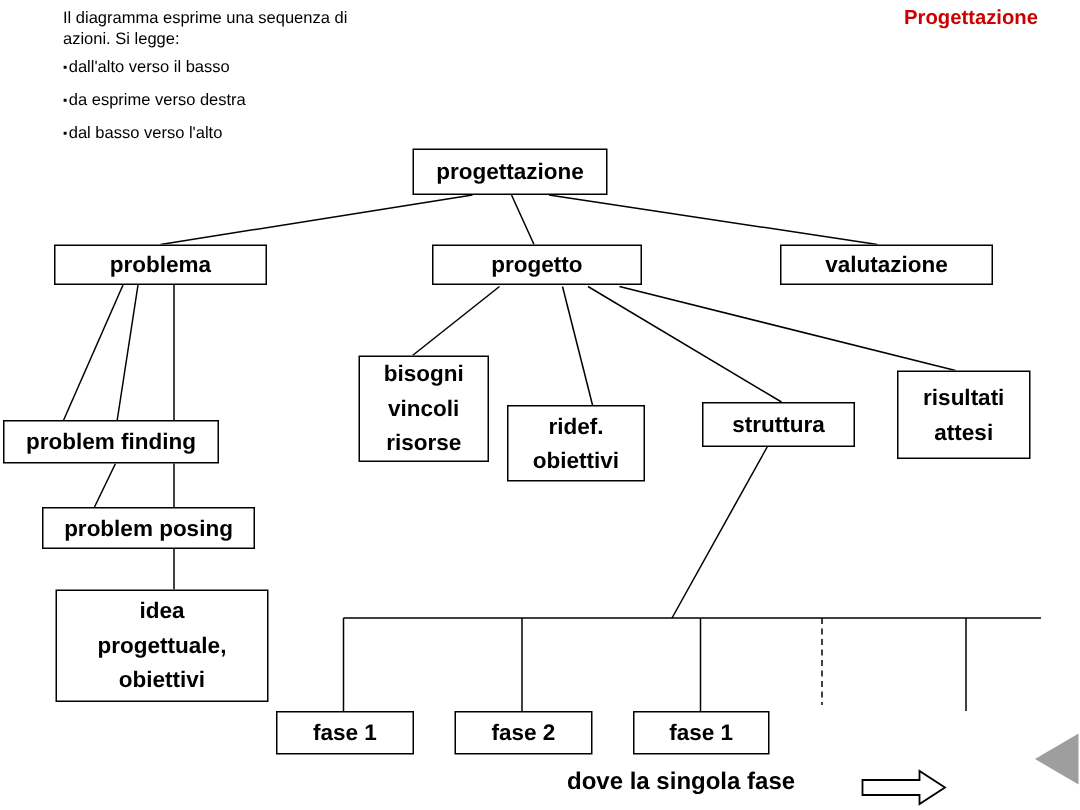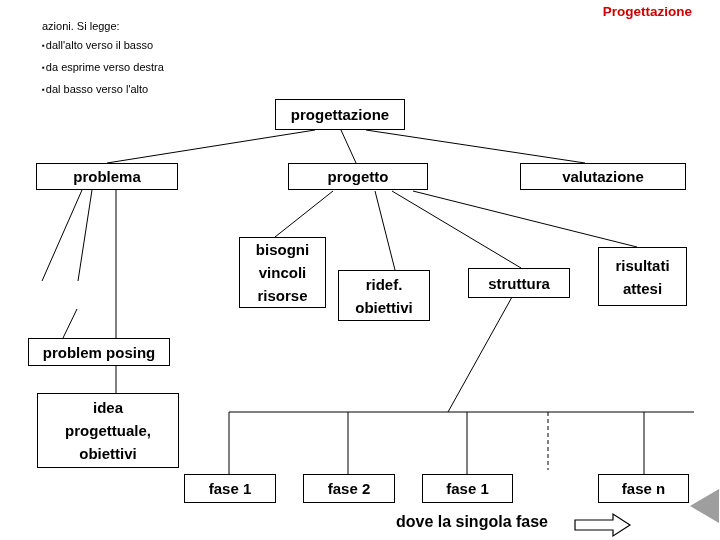--- a/index.html
+++ b/index.html
@@ -10,21 +10,21 @@
 
   .intro{position:absolute;left:42px;top:5px;width:230px;font-size:11px;color:#000;line-height:14px;}
   .bullet-line{position:absolute;left:42px;font-size:11px;color:#000;white-space:nowrap;}
   .bullet-glyph{font-size:8px;vertical-align:1px;margin-right:1px;}
   .slide-title{position:absolute;top:4px;right:28px;font-size:13.5px;font-weight:bold;color:#cc0000;white-space:nowrap;}
 
   .node{position:absolute;box-sizing:border-box;background:#ffffff;border:1.5px solid #000;
         display:flex;align-items:center;justify-content:center;text-align:center;
         font-weight:bold;font-size:15px;color:#000;line-height:23px;white-space:pre-line;}
 
-  .caption{position:absolute;left:378px;top:513px;width:170px;text-align:right;
+  .caption{position:absolute;left:378px;top:513px;width:170px;text-align:left;
            font-size:16px;font-weight:bold;color:#000;white-space:nowrap;}
 </style>
 </head>
 <body>
 
 <div id="slide">
 
   <svg id="lines" viewBox="0 0 720 540" xmlns="http://www.w3.org/2000/svg">
     <g stroke="#000" stroke-width="1" fill="none">
 
@@ -52,21 +52,21 @@
       <line x1="548" y1="412" x2="548" y2="470" stroke-dasharray="4,3"></line>
       <line x1="644" y1="412" x2="644" y2="474"></line>
     </g>
 
     <polygon points="575,520 613,520 613,514 630,525 613,536 613,530 575,530" fill="#ffffff" stroke="#000" stroke-width="1.2"></polygon>
 
     <polygon id="nav-tri" points="690,506 719,489 719,523" fill="#9e9e9e" stroke="none"></polygon>
   </svg>
 
   <div class="intro">
-    <br>
+    <span>Il diagramma esprime una sequenza di</span><br>
     <span>azioni. Si legge:</span>
   </div>
 
   <div class="bullet-line" style="top:39px">
     <span class="bullet-glyph">▪</span><span>dall'alto verso il basso</span>
   </div>
   <div class="bullet-line" style="top:61px">
     <span class="bullet-glyph">▪</span><span>da esprime verso destra</span>
   </div>
   <div class="bullet-line" style="top:83px">
@@ -74,26 +74,27 @@
   </div>
 
   <div class="slide-title" id="slide-title" style="color: rgb(204, 0, 0);">Progettazione</div>
 
   <div class="node" style="left:275px;top:99px;width:130px;height:31px">progettazione</div>
 
   <div class="node" style="left:288px;top:163px;width:140px;height:27px">progetto</div>
 
   <div class="node" style="left:36px;top:163px;width:142px;height:27px">problema</div>
 
-  <div class="node" style="left:520px;top:163px;width:166px;height:27px">valutazione</div>
+  <div class="node" style="left:520px;top:163px;width:142px;height:27px">valutazione</div>
 
   <div class="node" style="left:239px;top:237px;width:87px;height:71px">bisogni
 vincoli
 risorse</div>
 
+  <div class="node" style="left:2px;top:280px;width:144px;height:29px">problem finding</div>
 
   <div class="node" style="left:338px;top:270px;width:92px;height:51px">ridef.
 obiettivi</div>
 
   <div class="node" style="left:468px;top:268px;width:102px;height:30px">struttura</div>
 
   <div class="node" style="left:598px;top:247px;width:89px;height:59px">risultati
 attesi</div>
 
   <div class="node" style="left:28px;top:338px;width:142px;height:28px">problem posing</div>
@@ -101,17 +102,16 @@
   <div class="node" style="left:37px;top:393px;width:142px;height:75px">idea
 progettuale,
 obiettivi</div>
 
   <div class="node" style="left:184px;top:474px;width:92px;height:29px">fase 1</div>
 
   <div class="node" style="left:303px;top:474px;width:92px;height:29px">fase 2</div>
 
   <div class="node" style="left:422px;top:474px;width:91px;height:29px">fase 1</div>
 
-  <div class="node" style="left:598px;top:474px;width:91px;height:29px">fase n</div>
 
   <div class="caption">dove la singola fase</div>
 
 </div>
 
 </body></html>

